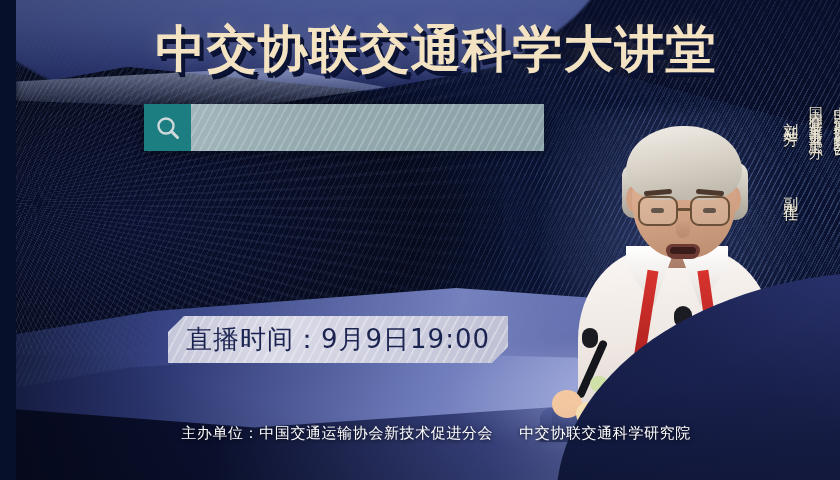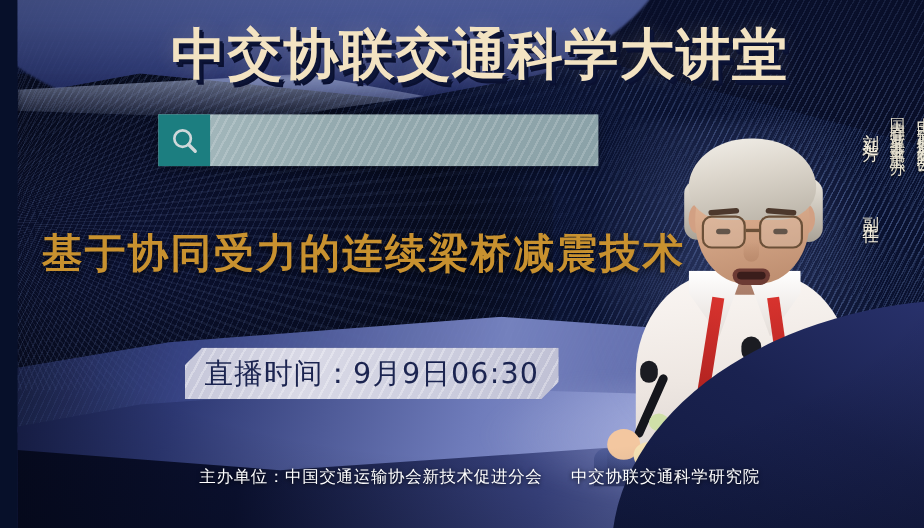--- a/index.html
+++ b/index.html
@@ -422,22 +422,21 @@
 
   <div class="subbar">
     <div class="subbar-icon">
       <svg width="28" height="28" viewBox="0 0 28 28" aria-hidden="true">
         <circle cx="12" cy="12" r="7.5" fill="none" stroke="#cfd8da" stroke-width="2.4"></circle>
         <line x1="17.4" y1="17.4" x2="23.5" y2="23.5" stroke="#cfd8da" stroke-width="3" stroke-linecap="round"></line>
       </svg>
     </div>
   </div>
 
-  <div class="headline">基于协同受力的连续梁桥减震技术</div>
-
-  <div class="timebox">直播时间：9月9日06:30</div>
+
+  <div class="timebox">直播时间：9月9日19:00</div>
 
   <div class="footer">
     <span>主办单位：</span><span>中国交通运输协会新技术促进分会</span><span class="sp"></span><span>中交协联交通科学研究院</span>
   </div>
 
   <div class="vig"></div>
 </div>
 
 </body></html>

